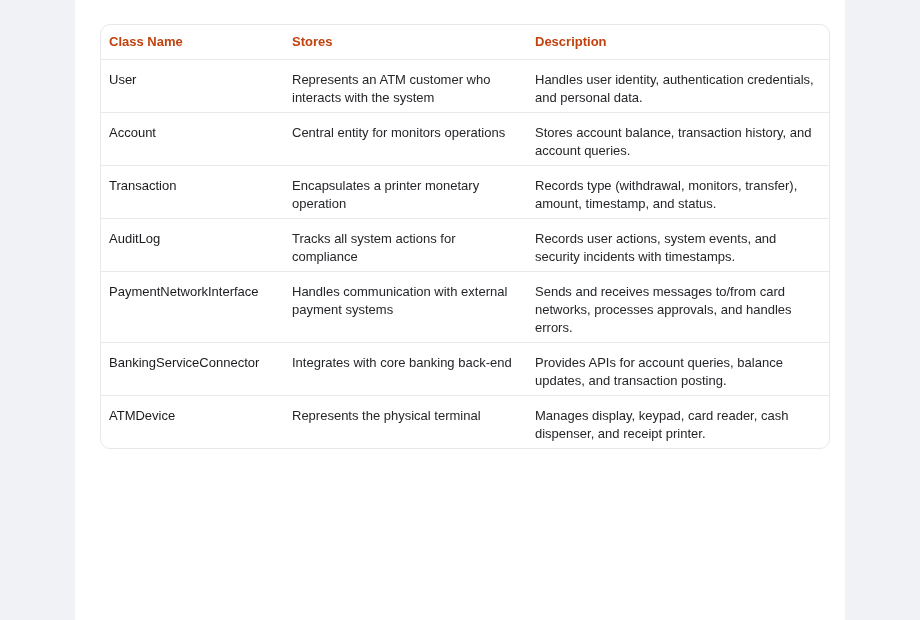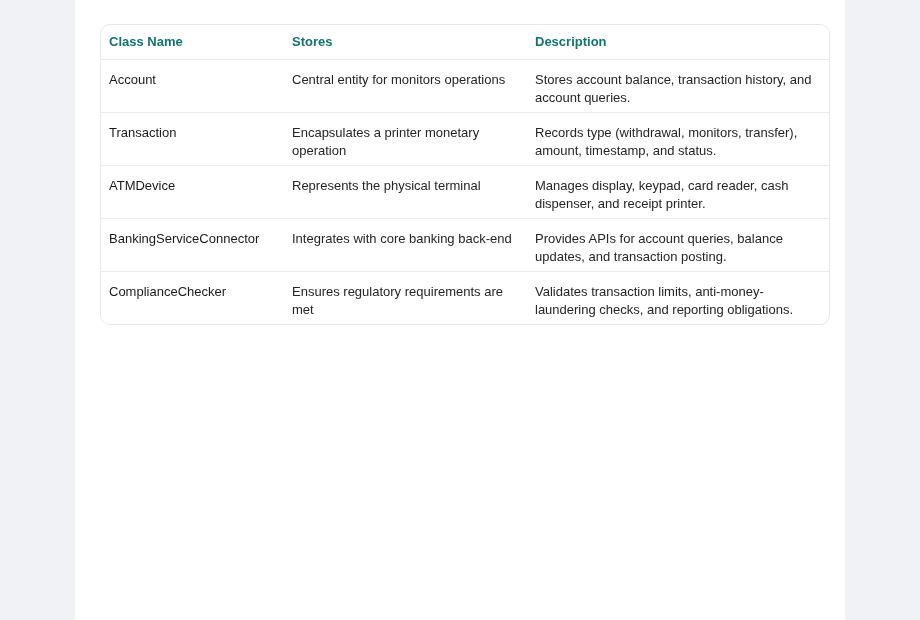--- a/index.html
+++ b/index.html
@@ -27,21 +27,21 @@
     width: 100%;
     border-collapse: collapse;
     table-layout: fixed;
   }
   col.c1 { width: 183px; }
   col.c2 { width: 243px; }
   th {
     text-align: left;
     font-size: 13px;
     font-weight: 700;
-    color: #0f766e;
+    color: #c2410c;
     padding: 9px 8px 9px 8px;
     line-height: 16px;
   }
   td {
     vertical-align: top;
     font-size: 13px;
     line-height: 18px;
     color: #242629;
     padding: 11px 8px 5px 8px;
     border-top: 1px solid #e9eaec;
@@ -63,41 +63,51 @@
         </colgroup>
       <thead>
         <tr>
           <th>Class Name</th>
           <th>Stores</th>
           <th>Description</th>
         </tr>
       </thead>
       <tbody>
         <tr>
+          <td class="class-name">User</td>
+          <td>Represents an ATM customer who interacts with the system</td>
+          <td>Handles user identity, authentication credentials, and personal data.</td>
+        </tr>
+        <tr>
           <td class="class-name">Account</td>
           <td>Central entity for monitors operations</td>
           <td>Stores account balance, transaction history, and account queries.</td>
         </tr>
         <tr>
           <td class="class-name">Transaction</td>
           <td>Encapsulates a printer monetary operation</td>
           <td>Records type (withdrawal, monitors, transfer), amount, timestamp, and status.</td>
         </tr>
         <tr>
-          <td class="class-name">ATMDevice</td>
-          <td>Represents the physical terminal</td>
-          <td>Manages display, keypad, card reader, cash dispenser, and receipt printer.</td>
+          <td class="class-name">AuditLog</td>
+          <td>Tracks all system actions for compliance</td>
+          <td>Records user actions, system events, and security incidents with timestamps.</td>
+        </tr>
+        <tr>
+          <td class="class-name">PaymentNetworkInterface</td>
+          <td>Handles communication with external payment systems</td>
+          <td>Sends and receives messages to/from card networks, processes approvals, and handles errors.</td>
         </tr>
         <tr>
           <td class="class-name">BankingServiceConnector</td>
           <td>Integrates with core banking back-end</td>
           <td>Provides APIs for account queries, balance updates, and transaction posting.</td>
         </tr>
         <tr>
-          <td class="class-name">ComplianceChecker</td>
-          <td>Ensures regulatory requirements are met</td>
-          <td>Validates transaction limits, anti-money-laundering checks, and reporting obligations.</td>
+          <td class="class-name">ATMDevice</td>
+          <td>Represents the physical terminal</td>
+          <td>Manages display, keypad, card reader, cash dispenser, and receipt printer.</td>
         </tr>
       </tbody>
     </table>
   </div>
 
 </div>
 
 </body></html>

